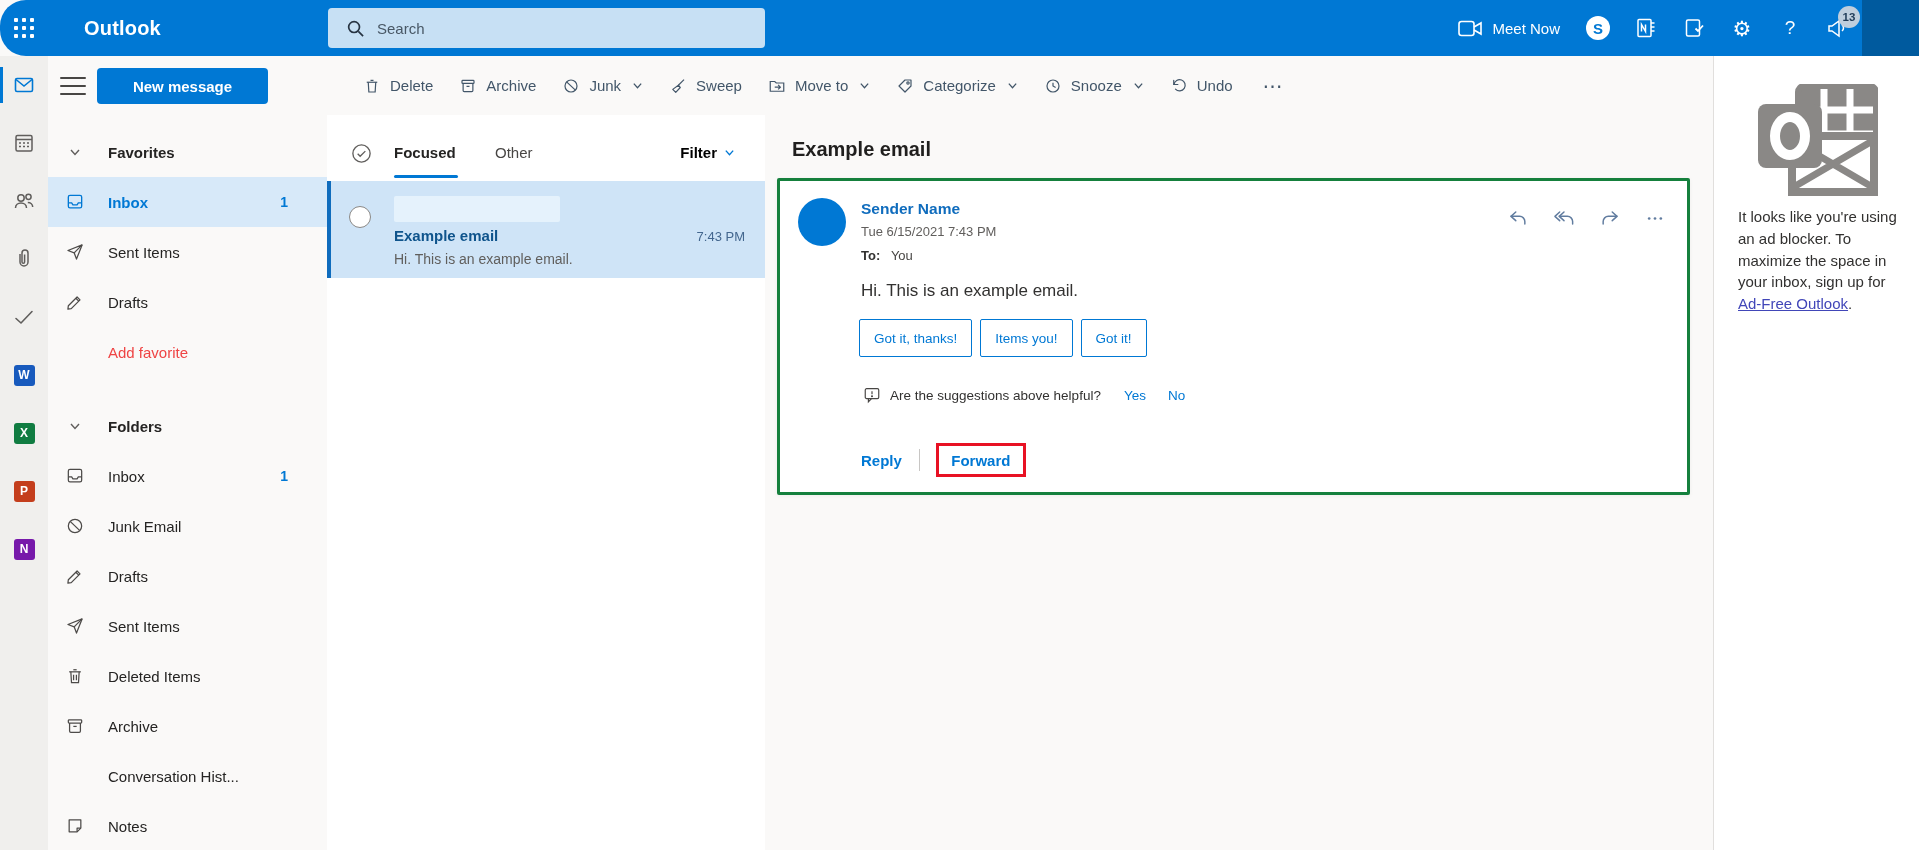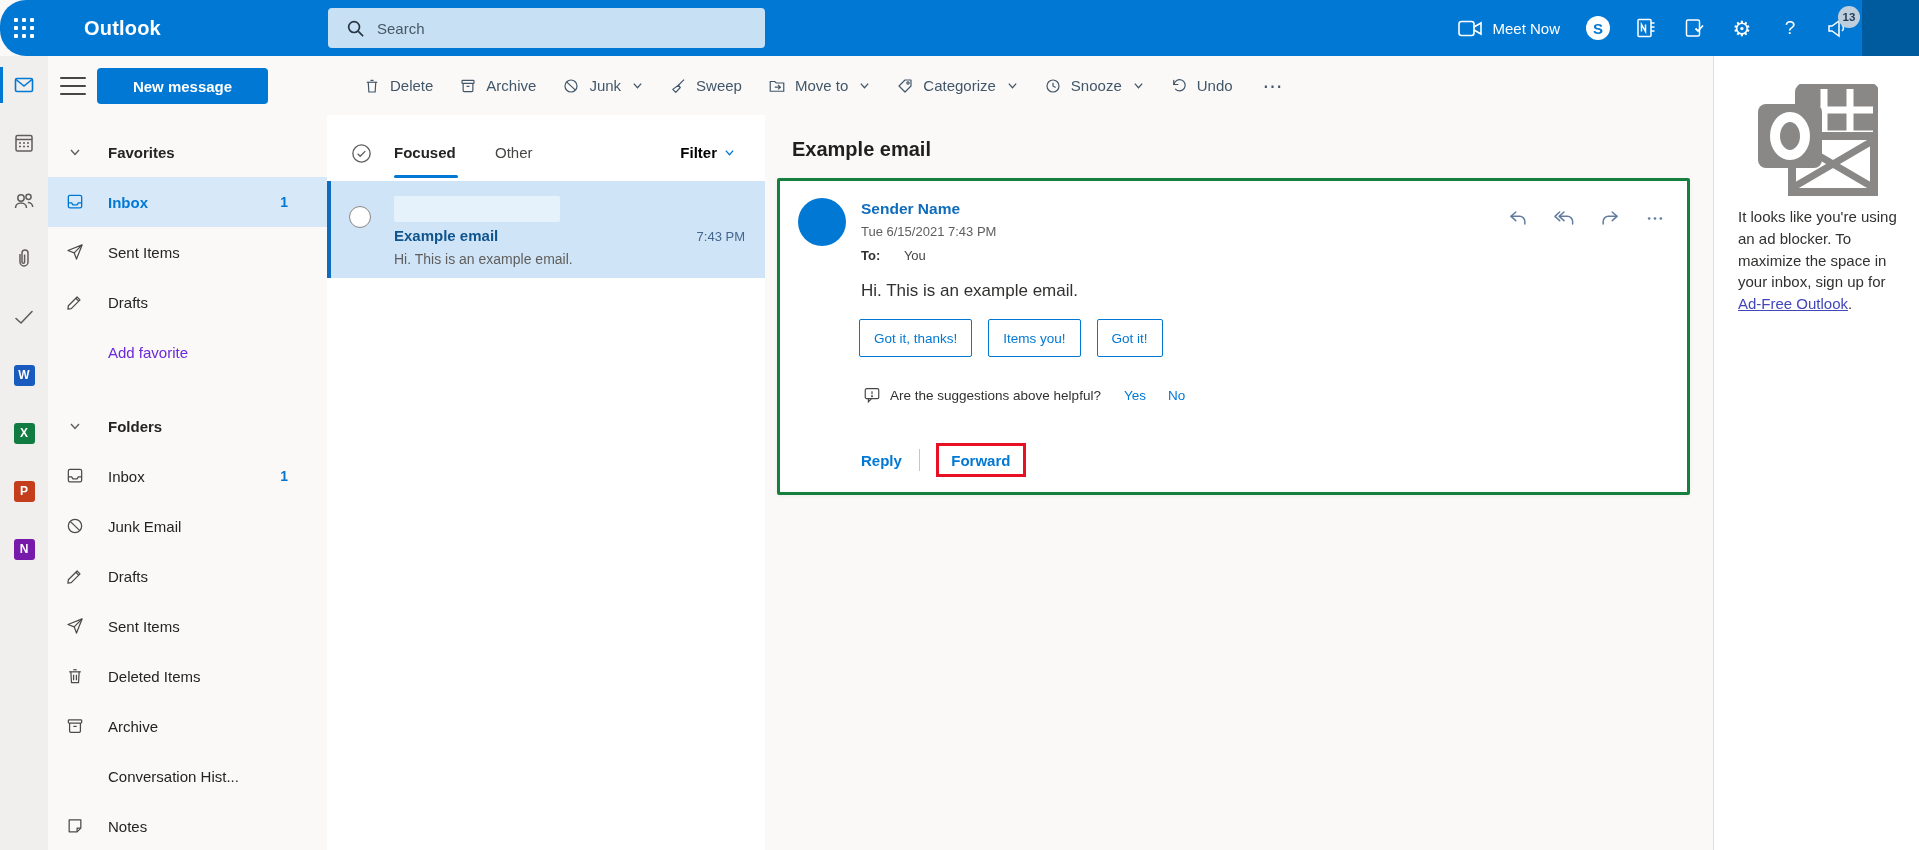--- a/index.html
+++ b/index.html
@@ -37,21 +37,21 @@
   .hamburger span { height:2px; background:#484644; border-radius:1px; }
   .newmsg { position:absolute; left:49px; top:12px; width:171px; height:36px; background:#0078d4; color:#fff; border:none; border-radius:4px; font-size:15px; font-weight:700; cursor:pointer; font-family:"Liberation Sans",sans-serif; }
   .side-list { padding-top:12px; }
   .srow { height:50px; display:flex; align-items:center; padding-left:17px; cursor:pointer; font-size:15px; color:#252423; }
   .srow .ic { width:20px; display:flex; justify-content:center; }
   .srow .lbl { margin-left:23px; }
   .srow .cnt { margin-left:auto; padding-right:39px; color:#0078d4; font-size:14px; font-weight:700; }
   .srow.header .lbl { font-weight:700; }
   .srow.selected { background:#d7e9f9; }
   .srow.selected .lbl { color:#0078d4; font-weight:700; }
-  .srow.linkrow .lbl { color:#6d28d9; }
+  .srow.linkrow .lbl { color:#ef4444; }
   .gap-section { height:24px; }
 
   
   .toolbar { position:absolute; left:327px; top:56px; width:1386px; height:59px; display:flex; align-items:center; padding-left:26px; color:#425669; }
   .tool { display:flex; align-items:center; gap:9px; padding:0 10px; margin-right:6px; font-size:15px; cursor:pointer; white-space:nowrap; }
   .tool svg { flex:none; }
   .tool .chev { margin-left:2px; }
   .tool.more { font-size:20px; letter-spacing:2px; padding:0 14px; }
 
   
@@ -72,25 +72,25 @@
 
   
   .readingpane { position:absolute; left:765px; top:115px; width:948px; bottom:0; background:#faf9f8; }
   .rtitle { position:absolute; left:27px; top:23px; font-size:20px; font-weight:700; color:#201f1e; }
   .card { position:absolute; left:12px; top:63px; width:913px; height:317px; background:#fff; border:3px solid #15803d; border-radius:2px; box-shadow:0 1px 4px rgba(0,0,0,.05); }
   .avatar { position:absolute; left:18px; top:17px; width:48px; height:48px; border-radius:50%; background:#0078d4; }
   .sender { position:absolute; left:81px; top:19px; font-size:15.5px; font-weight:700; color:#0f6cbd; cursor:pointer; }
   .mdate { position:absolute; left:81px; top:43px; font-size:13px; color:#605e5c; }
   .torow { position:absolute; left:81px; top:67px; font-size:13px; color:#484644; }
   .torow .tolabel { font-weight:700; color:#323130; }
-  .torow .toval { margin-left:20px; cursor:pointer; }
+  .torow .toval { margin-left:7px; cursor:pointer; }
   .cardicons { position:absolute; top:28px; right:22px; display:flex; gap:24px; }
   .cardicons .cic { cursor:pointer; display:flex; }
   .mbody { position:absolute; left:81px; top:100px; font-size:17px; color:#323130; }
-  .sugrow { position:absolute; left:79px; top:138px; display:flex; gap:16px; }
+  .sugrow { position:absolute; left:79px; top:138px; display:flex; gap:8px; }
   .sug { height:38px; padding:0 14px; border:1px solid #0078d4; border-radius:2px; background:#fff; color:#0078d4; font-size:13.5px; display:flex; align-items:center; cursor:pointer; font-family:"Liberation Sans",sans-serif; }
   .fbrow { position:absolute; left:83px; top:205px; display:flex; align-items:center; font-size:13.5px; color:#323130; }
   .fbrow .q { margin-left:9px; }
   .fbrow .yn { color:#0078d4; cursor:pointer; }
   .fbrow .yes { margin-left:23px; } .fbrow .no { margin-left:22px; }
   .actions { position:absolute; left:81px; top:262px; display:flex; align-items:center; }
   .actlink { color:#0078d4; font-size:15px; font-weight:700; cursor:pointer; }
   .act-div { width:1px; height:22px; background:#c8c6c4; margin:0 16px 0 17px; }
   .redbox { border:3px solid #e81123; width:90px; height:34px; display:flex; align-items:center; justify-content:center; }
 

